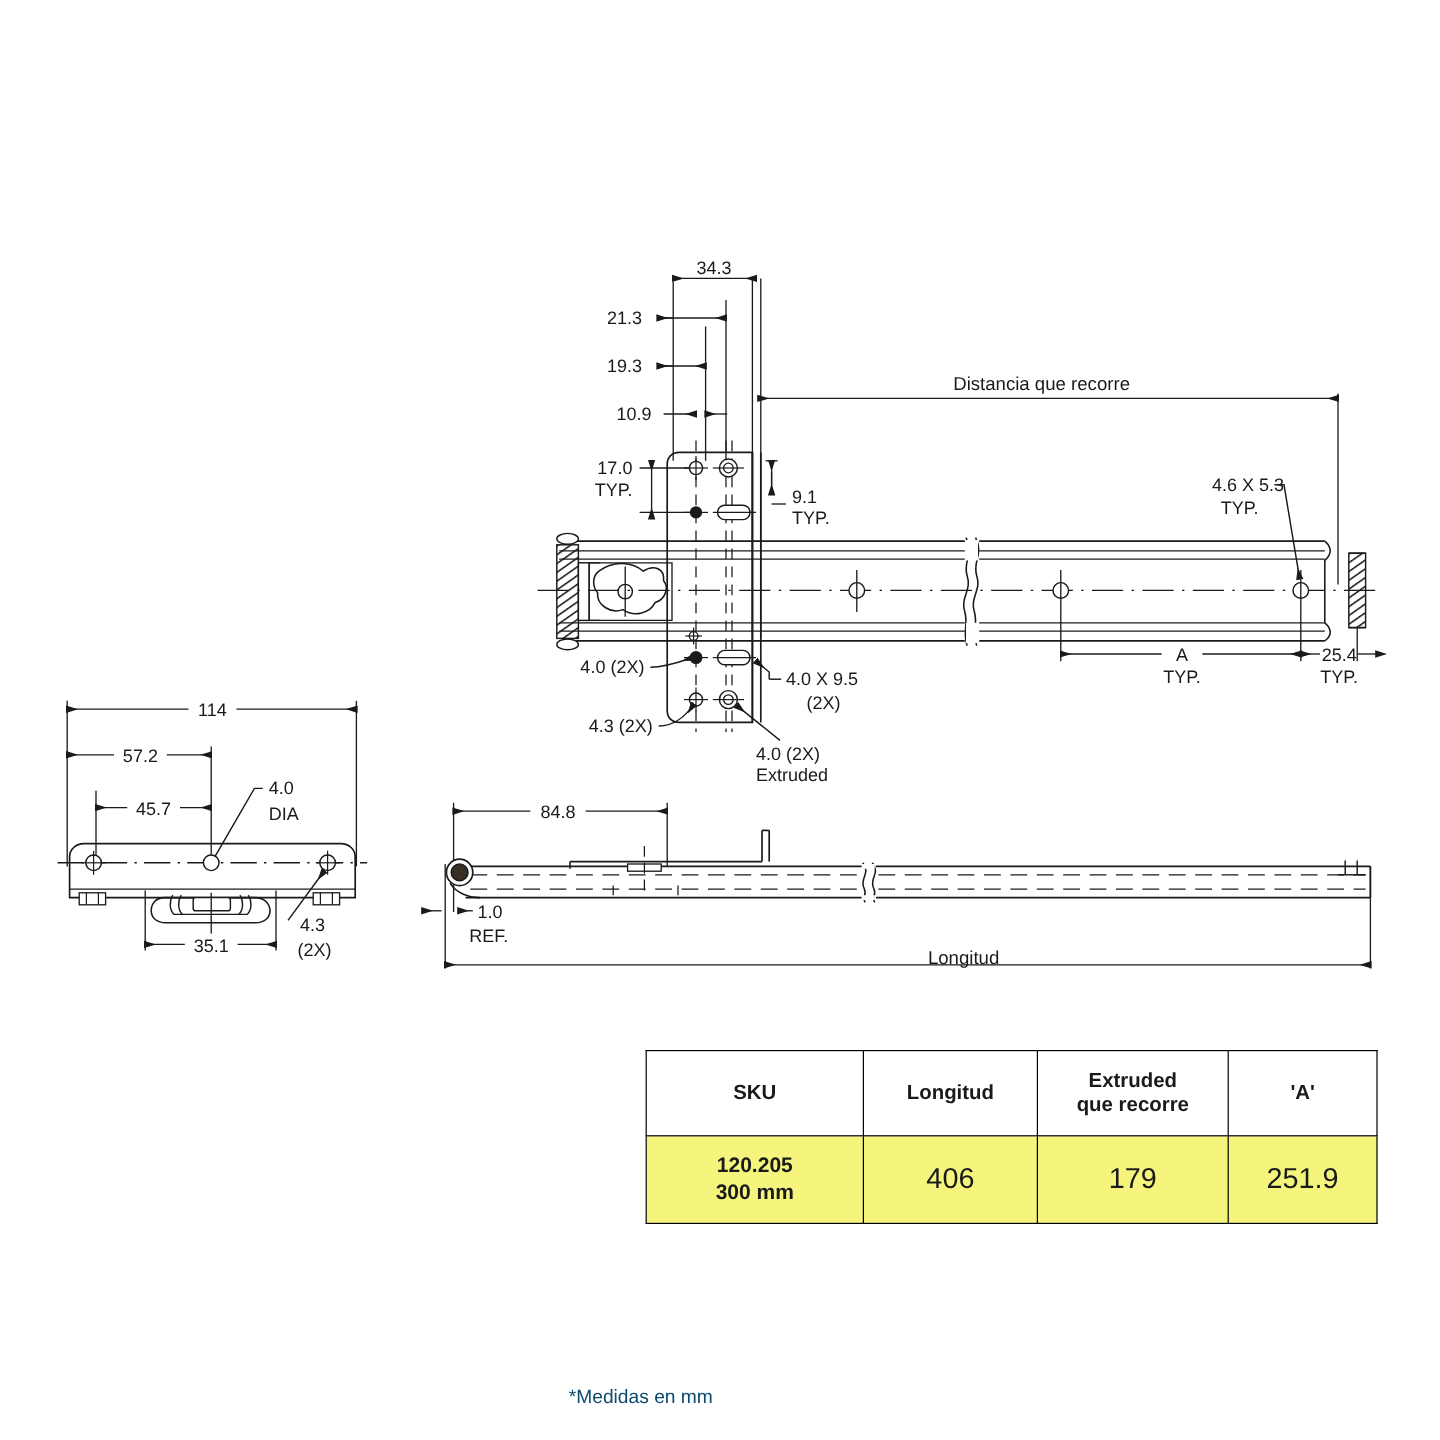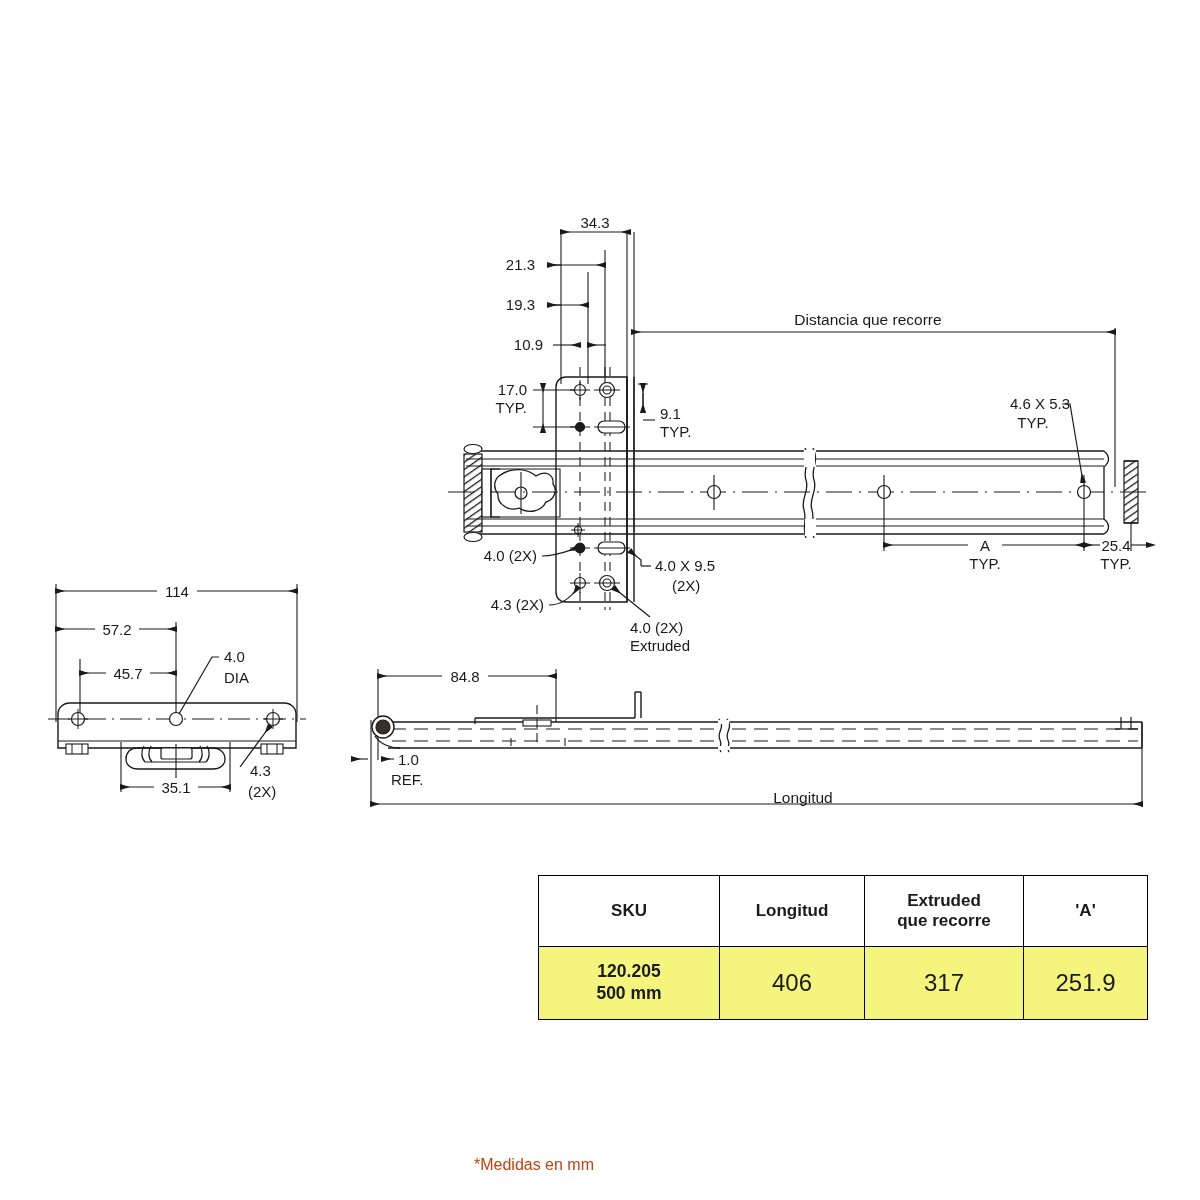--- a/index.html
+++ b/index.html
@@ -84,21 +84,21 @@
   .col-a     { width: 115px; }
 
   #footnote {
     position: absolute;
     left: 0;
     top: 1124px;
     width: 1020px;
     text-align: center;
     font-family: "Liberation Sans", sans-serif;
     font-size: 16px;
-    color: #c2410c;
+    color: #0c4a6e;
   }
   #footnote span { display: inline-block; margin-left: 48px; }
 </style>
 </head>
 <body>
 
 <div id="drawing-root">
 
   <svg id="tech-drawing" viewBox="0 0 1200 1200">
     <defs>
@@ -522,24 +522,24 @@
             <span>Extruded</span><br>
             <span>que recorre</span>
           </th>
           <th class="col-a">'A'</th>
         </tr>
       </thead>
       <tbody>
         <tr>
           <td class="sku-cell">
             <span>120.205</span><br>
-            <span>500 mm</span>
+            <span>300 mm</span>
           </td>
           <td>406</td>
-          <td>317</td>
+          <td>179</td>
           <td>251.9</td>
         </tr>
       </tbody>
     </table>
   </div>
 
   <div id="footnote">
     <span>*Medidas en mm</span>
   </div>
 

